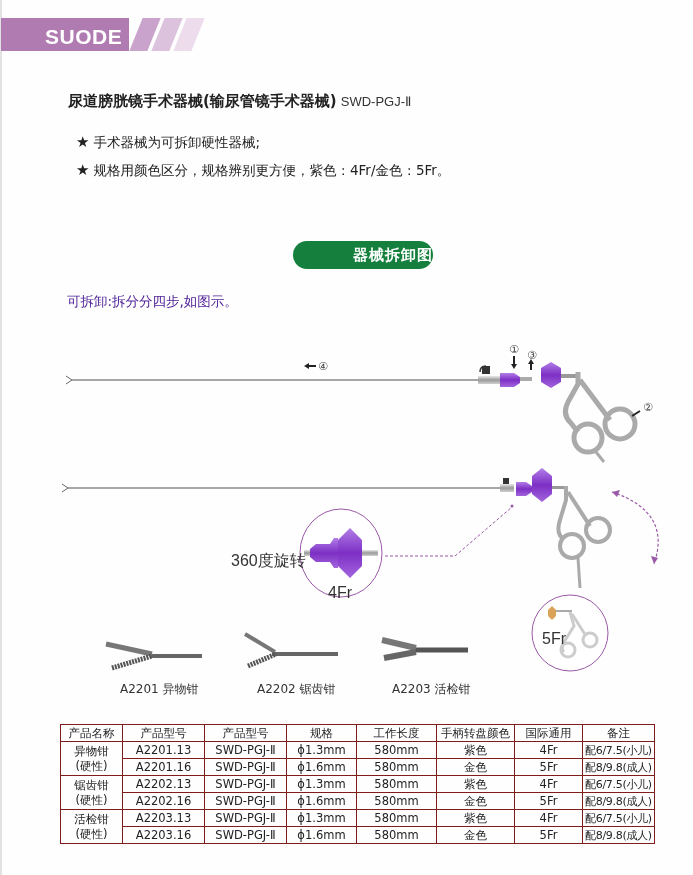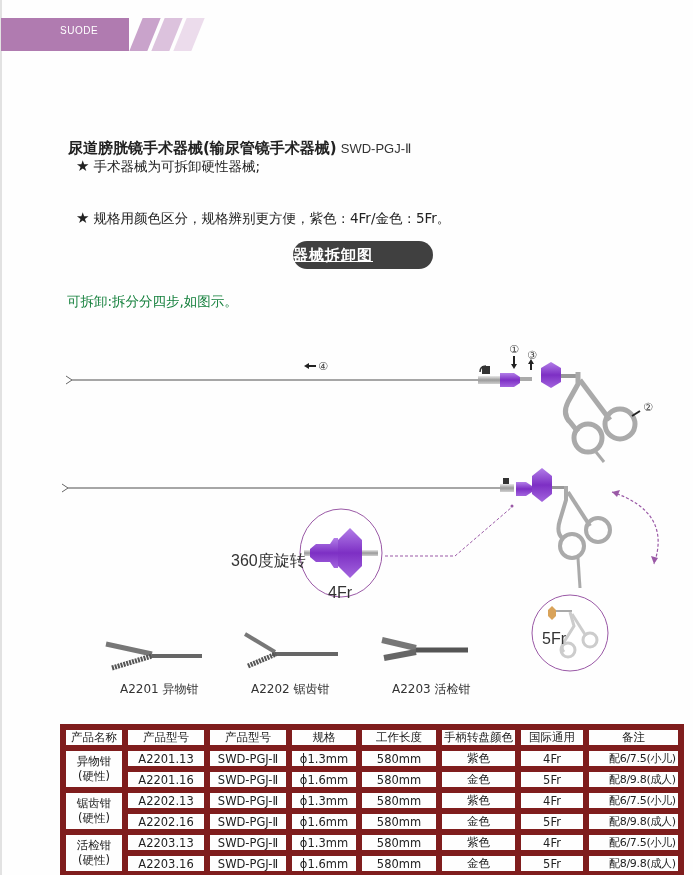--- a/index.html
+++ b/index.html
@@ -2,47 +2,47 @@
 <html><head>
 <meta charset="utf-8">
 <style>
   * { box-sizing: border-box; margin: 0; padding: 0; }
   html, body { width: 693px; height: 875px; background: #fefefe; overflow: hidden; }
   body { font-family: "DejaVu Sans", "Liberation Sans", sans-serif; color: #2a2a2a; position: relative; }
   .page-edge { position: absolute; left: 0; top: 0; width: 2px; height: 875px; background: #e2e2e2; }
 
   
   .brand-band { position: absolute; left: 1px; top: 18px; height: 33px; width: 128px; background: #b07bb0; }
-  .brand-band span { position: absolute; left: 59px; top: 7px; color: #fff; font-size: 10px; font-weight: normal; letter-spacing: 0.5px; font-family: "Liberation Sans", sans-serif; }
+  .brand-band span { position: absolute; left: 44px; top: 7px; color: #fff; font-size: 21px; font-weight: bold; letter-spacing: 0.5px; font-family: "Liberation Sans", sans-serif; }
   .stripe { position: absolute; top: 18px; height: 33px; width: 18px; transform: skewX(-22deg); }
   .stripe.s1 { left: 136px; background: #c9a3cb; }
   .stripe.s2 { left: 158px; background: #dcc2dd; }
   .stripe.s3 { left: 180px; background: #ecdcec; }
 
-  .title { position: absolute; left: 68px; top: 92px; font-size: 15px; font-weight: bold; color: #222; white-space: nowrap; margin-top: 47px; }
+  .title { position: absolute; left: 68px; top: 92px; font-size: 15px; font-weight: bold; color: #222; white-space: nowrap; }
   .title .model { font-weight: normal; font-size: 13px; color: #333; margin-left: 4px; font-family: "Liberation Sans", sans-serif; }
 
   .features { position: absolute; left: 76px; top: 128px; }
-  .feature { font-size: 13.5px; height: 28px; line-height: 28px; white-space: nowrap; color: #222; margin-top: 24px; }
+  .feature { font-size: 13.5px; height: 28px; line-height: 28px; white-space: nowrap; color: #222; }
   .feature .star { margin-right: 4px; font-size: 15px; }
 
-  .section-pill { position: absolute; left: 293px; top: 241px; width: 140px; height: 28px; border-radius: 14px; background: #404040; color: #fff; font-size: 15px; text-align: left; line-height: 28px; font-weight: bold; letter-spacing: 1px; text-decoration: underline; }
-
-  .steps { position: absolute; left: 67px; top: 290px; font-size: 13.5px; color: #15803d; }
+  .section-pill { position: absolute; left: 293px; top: 241px; width: 140px; height: 28px; border-radius: 14px; background: #15803d; color: #fff; font-size: 15px; text-align: right; line-height: 28px; font-weight: bold; letter-spacing: 1px; }
+
+  .steps { position: absolute; left: 67px; top: 290px; font-size: 13.5px; color: #4c1d95; }
   .steps div { height: 22px; line-height: 22px; white-space: nowrap; }
 
   .diagram { position: absolute; left: 0; top: 330px; width: 693px; height: 390px; }
   .callout-label { position: absolute; font-size: 16px; color: #333; font-family: "Liberation Sans", sans-serif; }
 
   .jaw-caption { position: absolute; top: 681px; font-size: 12px; color: #333; white-space: nowrap; }
 
   table.spec { position: absolute; left: 60px; top: 724px; border-collapse: collapse; font-size: 11.5px; color: #222; }
-  table.spec th, table.spec td { border: 6px solid #7f1d1d; height: 17px; text-align: center; font-weight: normal; padding: 0 2px; white-space: nowrap; }
+  table.spec th, table.spec td { border: 1px solid #7f1d1d; height: 17px; text-align: center; font-weight: normal; padding: 0 2px; white-space: nowrap; }
   table.spec td.name { line-height: 15px; }
-  table.spec td.note { text-align: left; font-size: 11px; padding-left: 20px; letter-spacing: -0.3px; }
+  table.spec td.note { text-align: left; font-size: 11px; padding-left: 2px; letter-spacing: -0.3px; }
 </style>
 </head>
 <body>
 
 <div class="page-edge"></div>
 
 <div class="brand-band">
   <span>SUODE</span>
 </div>
 <div class="stripe s1"></div>
@@ -159,21 +159,21 @@
       <path d="M384 658 l32 -6" stroke="#666" stroke-width="6"></path>
     </g>
   </svg>
 
   <span class="callout-label" style="left:231px; top:221px;">360度旋转</span>
   <span class="callout-label" style="left:328px; top:254px;">4Fr</span>
   <span class="callout-label" style="left:542px; top:300px;">5Fr</span>
 </div>
 
 <div class="jaw-caption" style="left:120px;"><span>A2201</span> <span>异物钳</span></div>
-<div class="jaw-caption" style="left:251px;"><span>A2202</span> <span>锯齿钳</span></div>
+<div class="jaw-caption" style="left:257px;"><span>A2202</span> <span>锯齿钳</span></div>
 <div class="jaw-caption" style="left:392px;"><span>A2203</span> <span>活检钳</span></div>
 
 <table class="spec">
   <colgroup>
     <col style="width:62px">
       <col style="width:82px">
       <col style="width:82px">
       <col style="width:70px">
     <col style="width:80px">
       <col style="width:78px">

